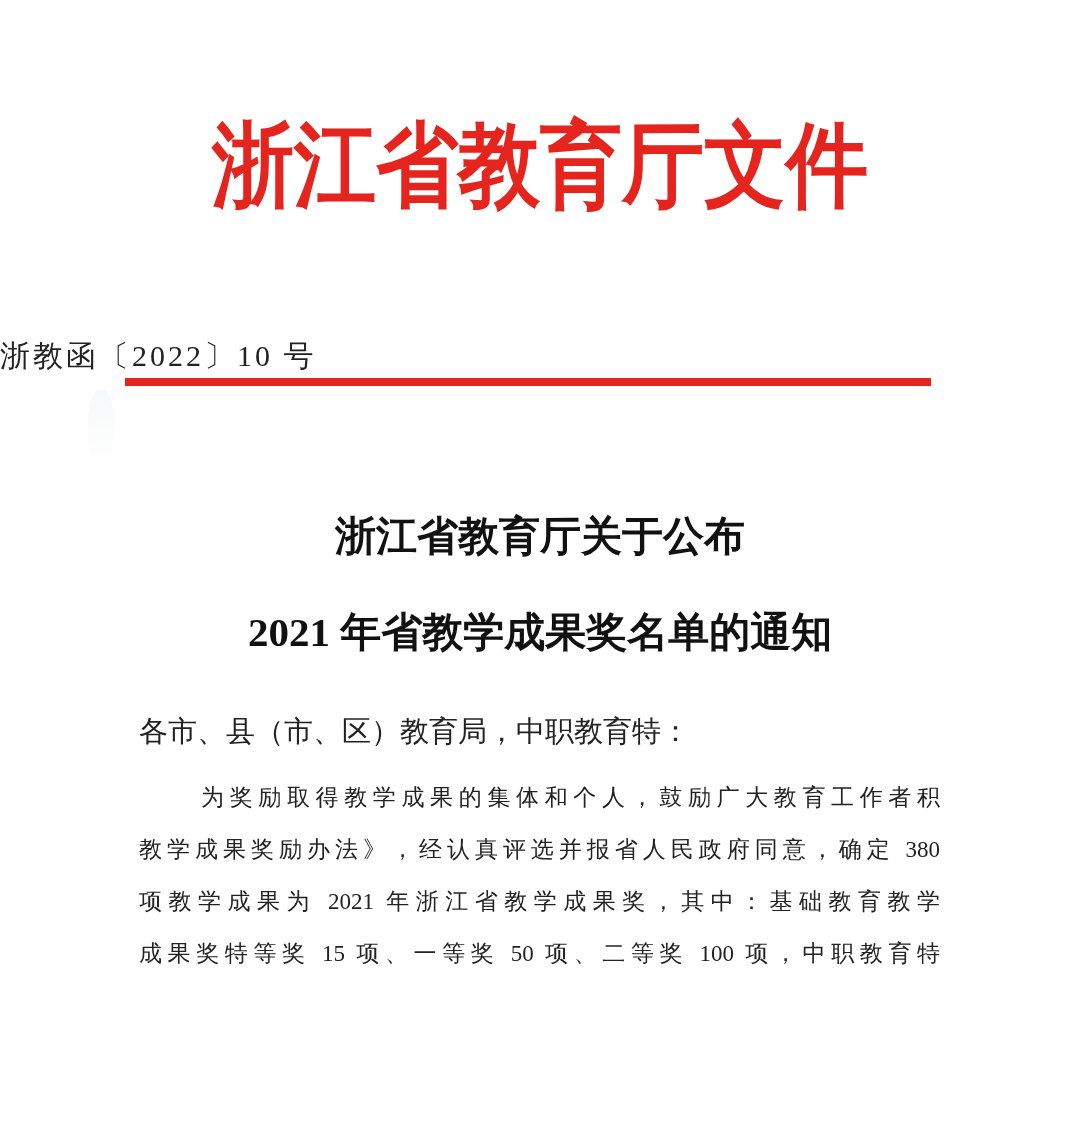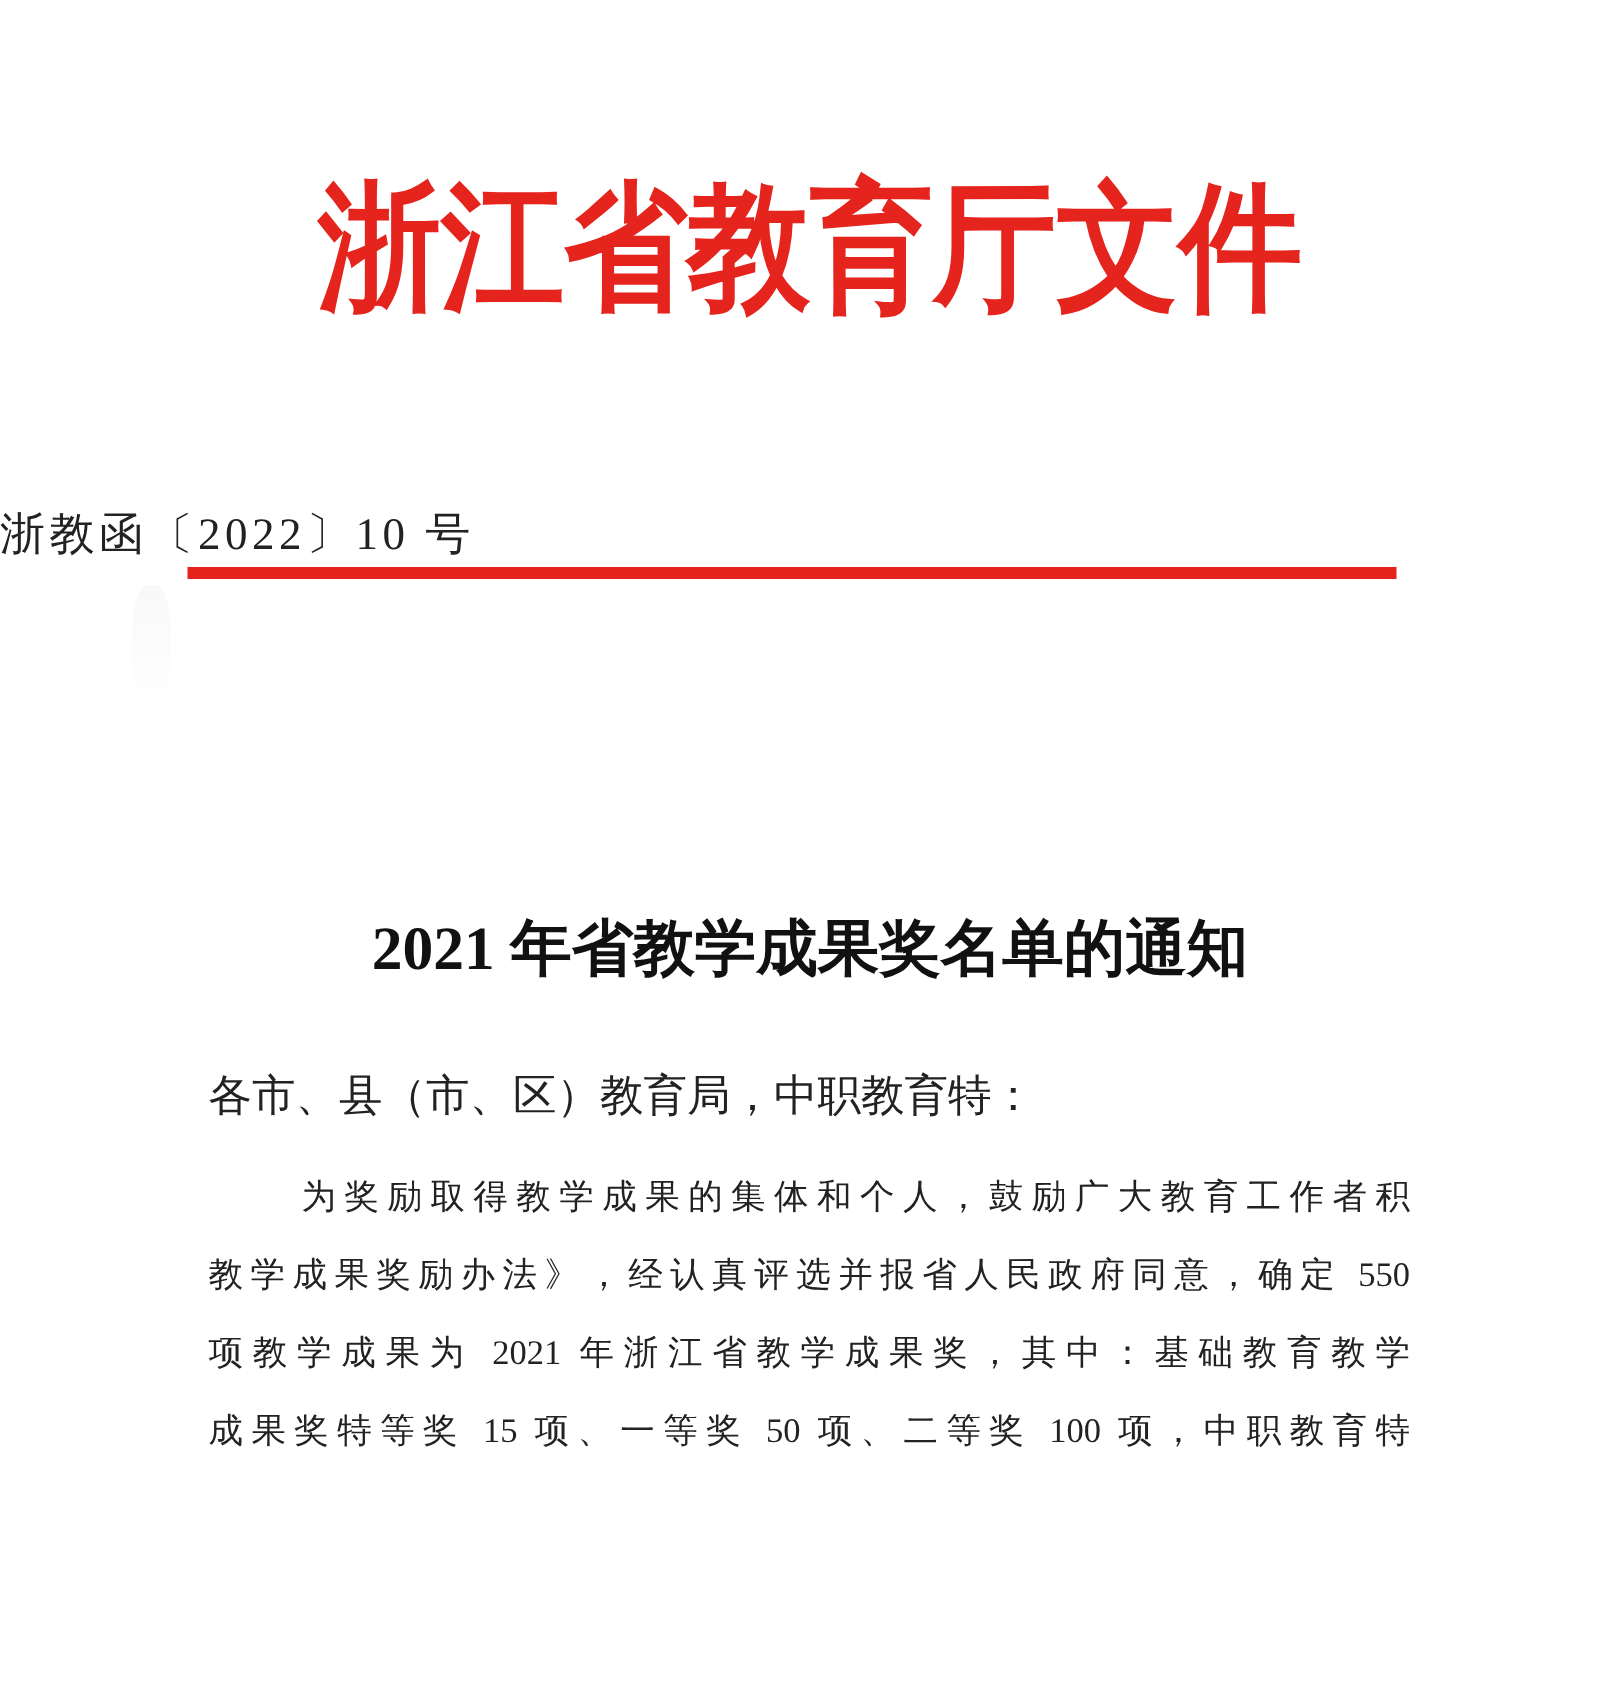--- a/index.html
+++ b/index.html
@@ -120,27 +120,28 @@
 <div class="page">
 
   <div class="agency-title">浙江省教育厅文件</div>
 
   <div class="doc-number">浙教函〔2022〕10 号</div>
 
   <div class="red-divider"></div>
 
   <div class="scan-artifact"></div>
 
+  <div class="doc-title" style="top:498px;">浙江省教育厅关于公布</div>
 
   <div class="doc-title" style="top:594px;">2021 年省教学成果奖名单的通知</div>
 
   <div class="salutation">各市、县（市、区）教育局，中职教育特：</div>
 
   <div class="body-text">
     <div class="body-line indent">为奖励取得教学成果的集体和个人，鼓励广大教育工作者积</div>
-    <div class="body-line">教学成果奖励办法》，经认真评选并报省人民政府同意，确定 550</div>
+    <div class="body-line">教学成果奖励办法》，经认真评选并报省人民政府同意，确定 380</div>
     <div class="body-line">项教学成果为 2021 年浙江省教学成果奖，其中：基础教育教学</div>
     <div class="body-line">成果奖特等奖 15 项、一等奖 50 项、二等奖 100 项，中职教育特</div>
   </div>
 
   <div class="page-number">- 1 -</div>
 
 </div>
 
 </body></html>

